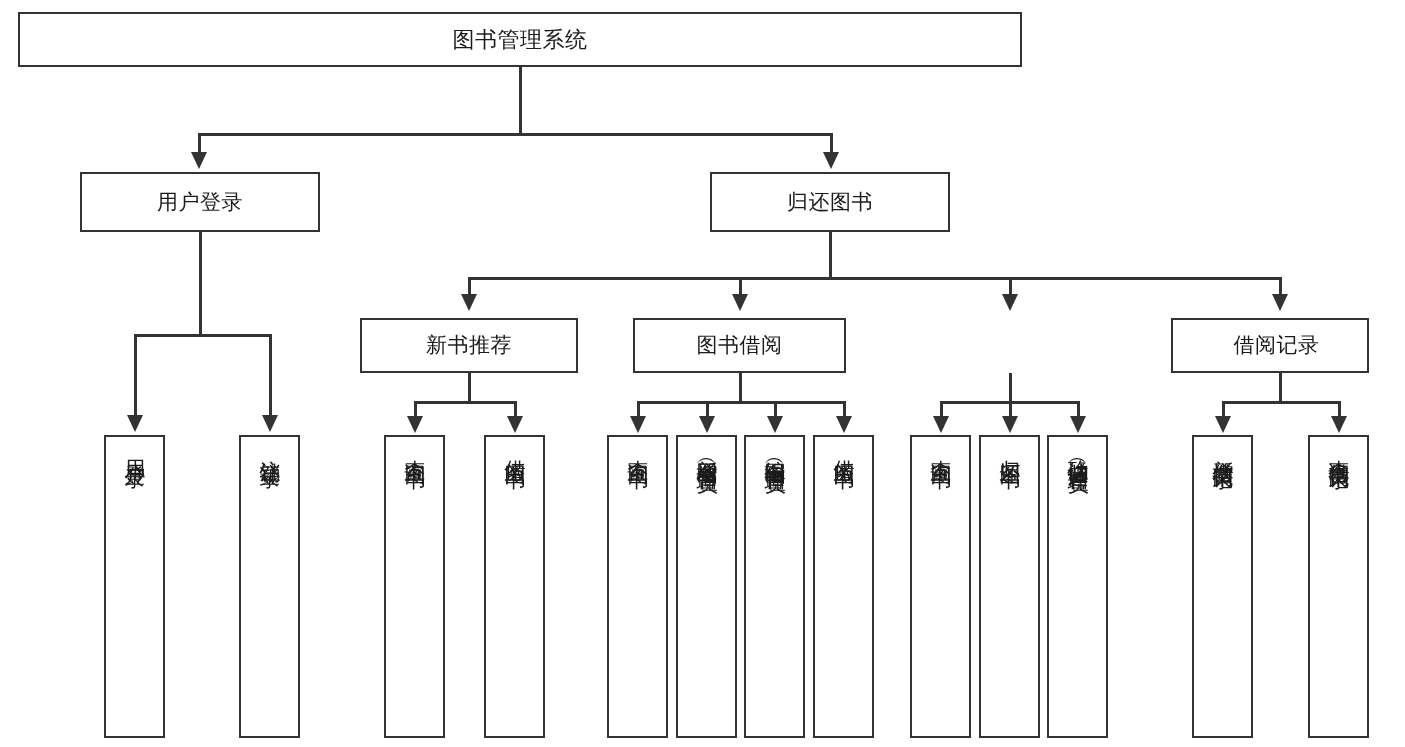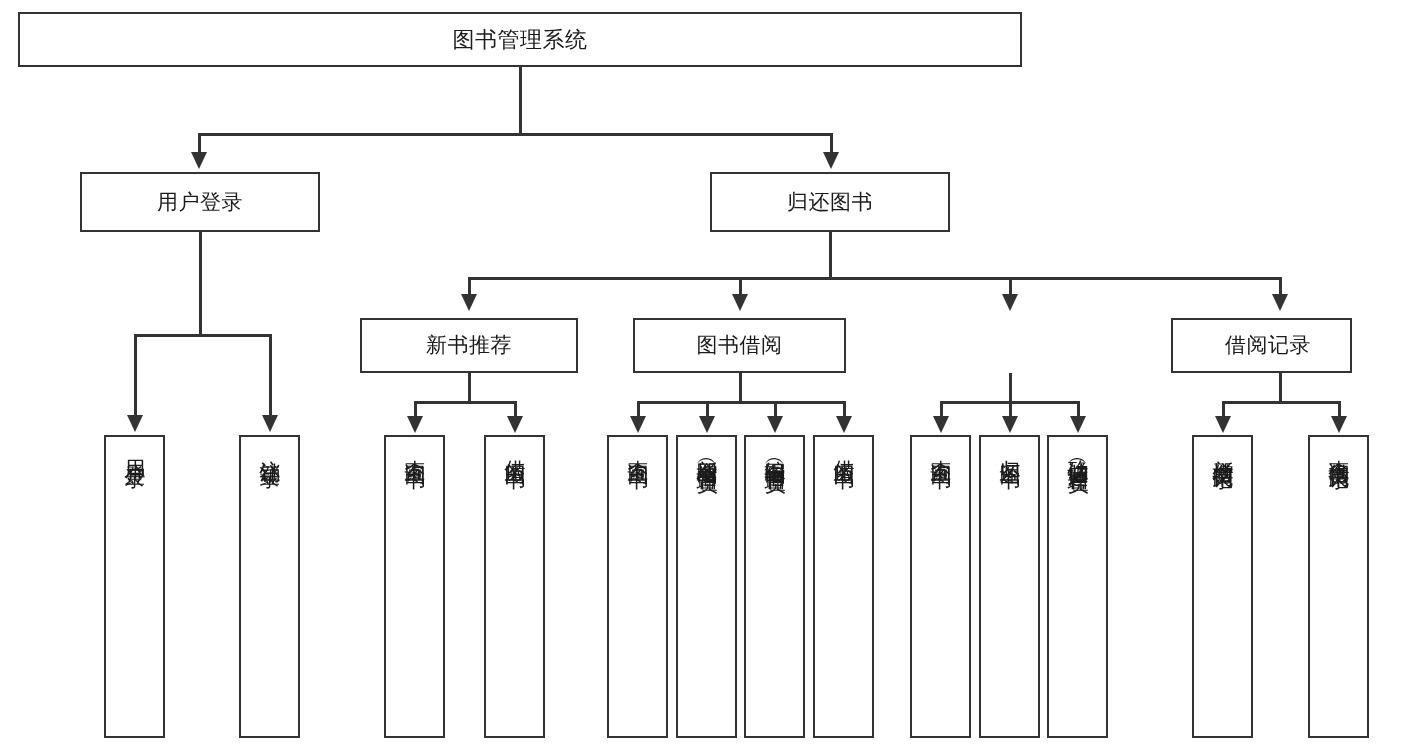--- a/index.html
+++ b/index.html
@@ -129,21 +129,21 @@
   <div class="arrow" style="left:1002px; top:294px;"></div>
   <div class="edge v-line" style="left:1279px; top:277px; height:18px;"></div>
   <div class="arrow" style="left:1272px; top:294px;"></div>
 
   <div class="node horiz" style="left:360px; top:318px; width:218px; height:55px;">
     <span class="label">新书推荐</span>
   </div>
   <div class="node horiz" style="left:633px; top:318px; width:213px; height:55px;">
     <span class="label">图书借阅</span>
   </div>
-  <div class="node horiz" style="left:1171px; top:318px; width:181px; height:55px;padding-left:13px;">
+  <div class="node horiz" style="left:1171px; top:318px; width:198px; height:55px;padding-left:13px;">
     <span class="label">借阅记录</span>
   </div>
 
   <div class="edge v-line" style="left:468px; top:373px; height:30px;"></div>
   <div class="edge h-line" style="left:414px; top:401px; width:101px;"></div>
   <div class="edge v-line" style="left:414px; top:401px; height:16px;"></div>
   <div class="arrow" style="left:407px; top:416px;"></div>
   <div class="edge v-line" style="left:514px; top:401px; height:16px;"></div>
   <div class="arrow" style="left:507px; top:416px;"></div>
 

